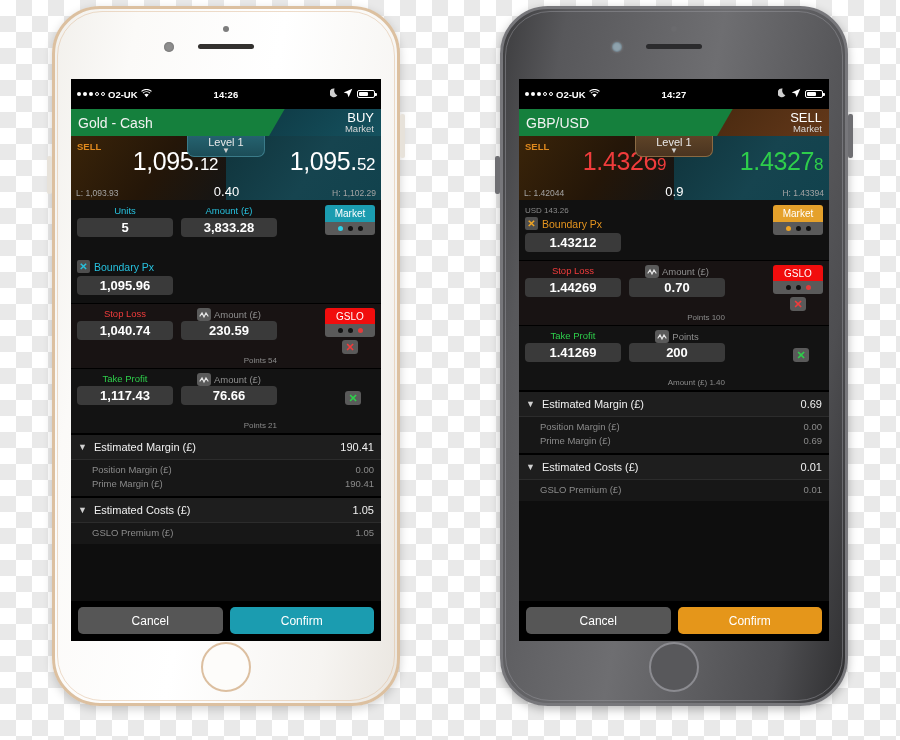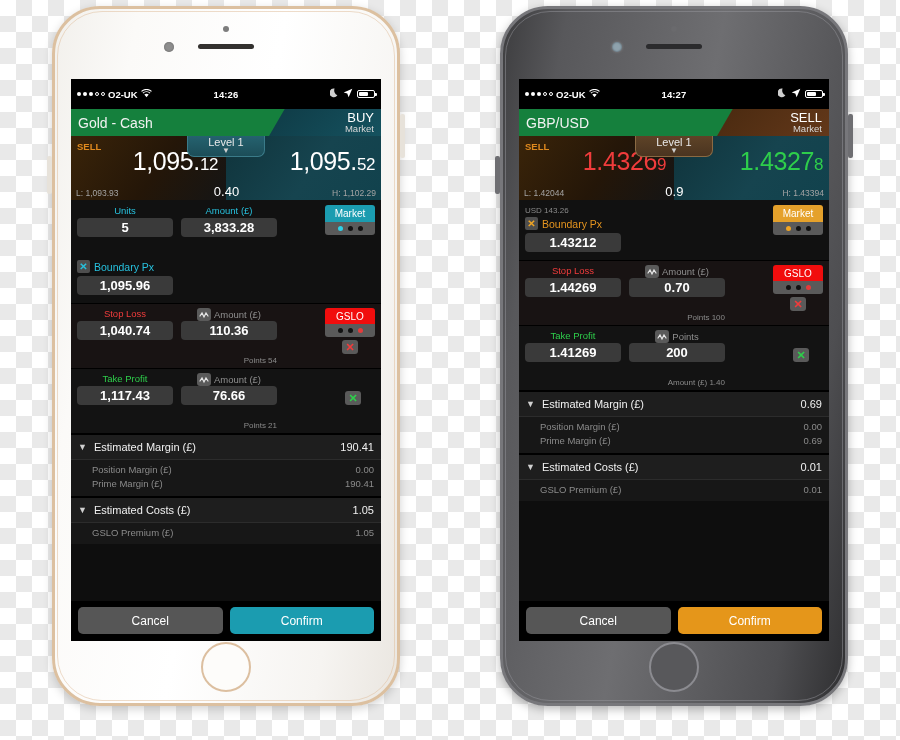--- a/index.html
+++ b/index.html
@@ -388,21 +388,21 @@
         </div>
         <div class="field">
           <div class="lblwrap">
             <span class="stepicon">
               <svg width="10" height="8" viewBox="0 0 10 8">
                   <path d="M1 5 L3 2 L5 6 L7 2 L9 5" stroke="#e8e8e8" stroke-width="1.2" fill="none" stroke-linecap="round"></path>
                 </svg>
             </span>
             <span class="field-lbl lbl-gray" style="margin:0">Amount (£)</span>
           </div>
-          <div class="inputbox">110.36</div>
+          <div class="inputbox">230.59</div>
           <div class="sublabel right">Points 54</div>
         </div>
       </div>
       <div class="gslo-widget">
         <div class="gslo-btn">GSLO</div>
         <div class="ot-dots">
           <i></i>
             <i></i>
             <i class="act-red"></i>
         </div>

